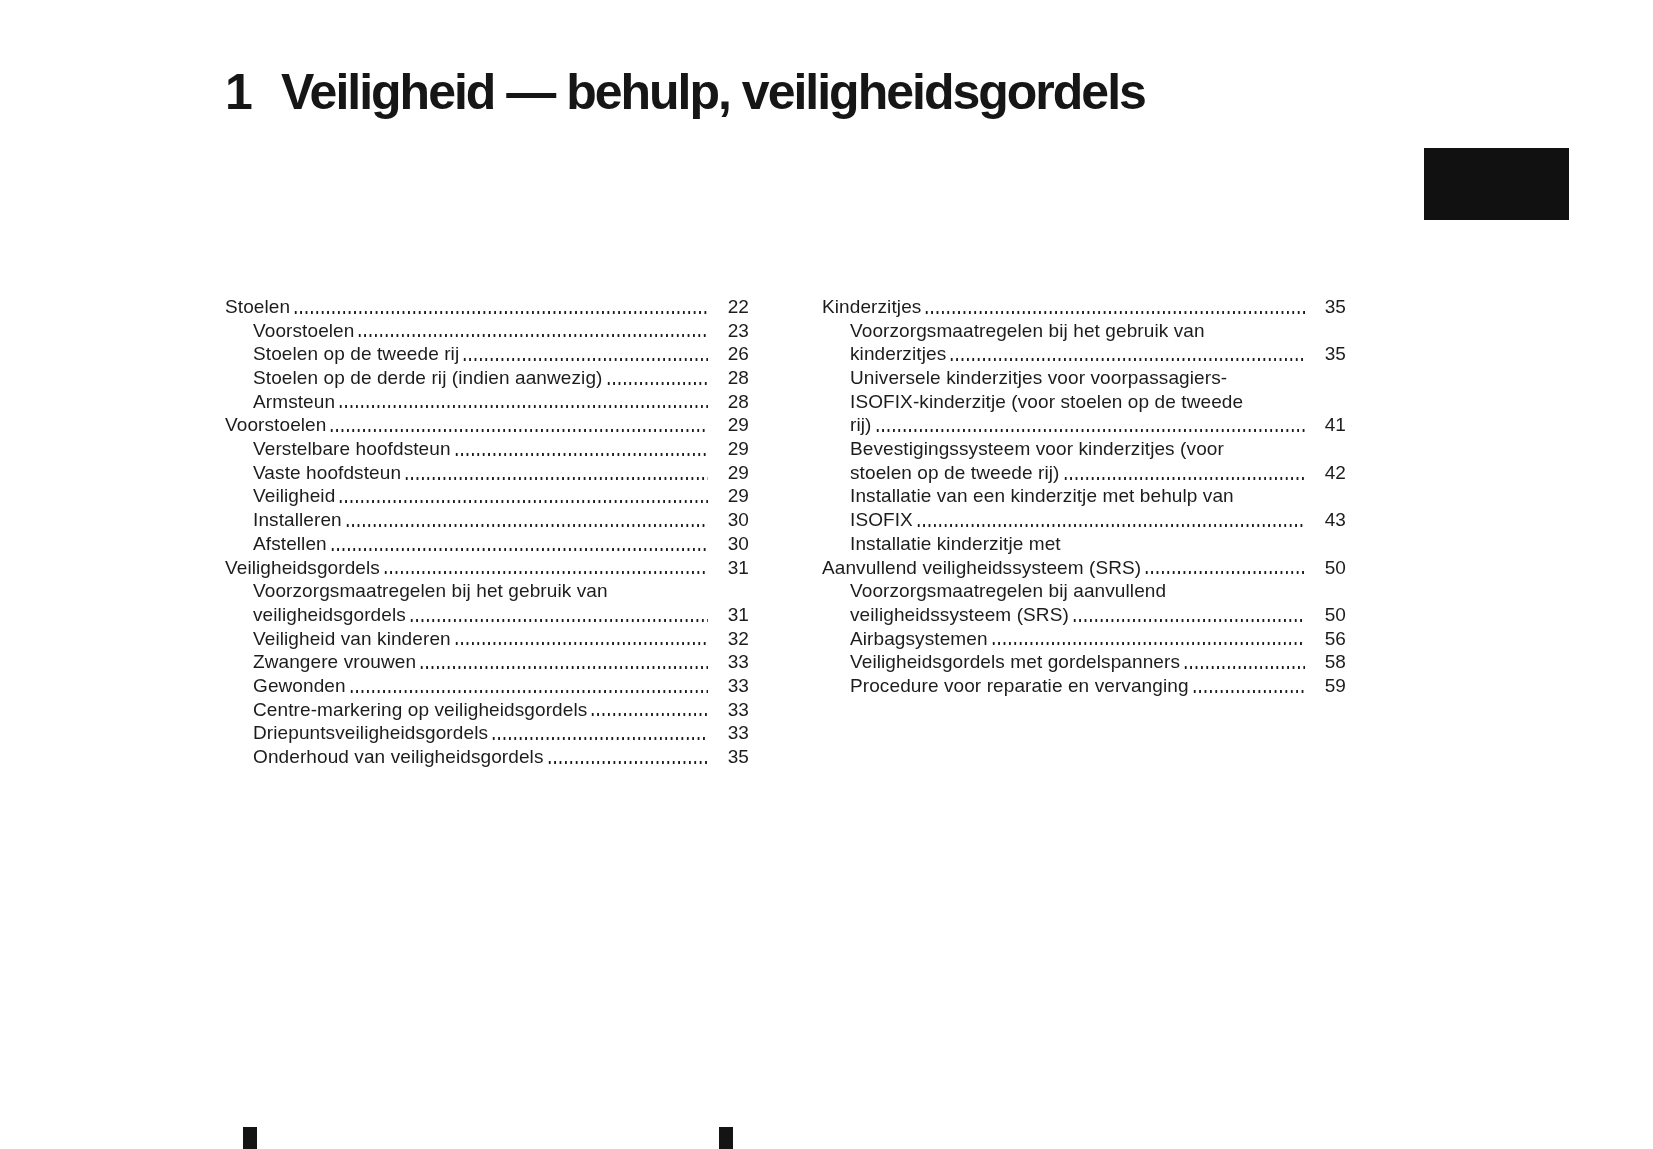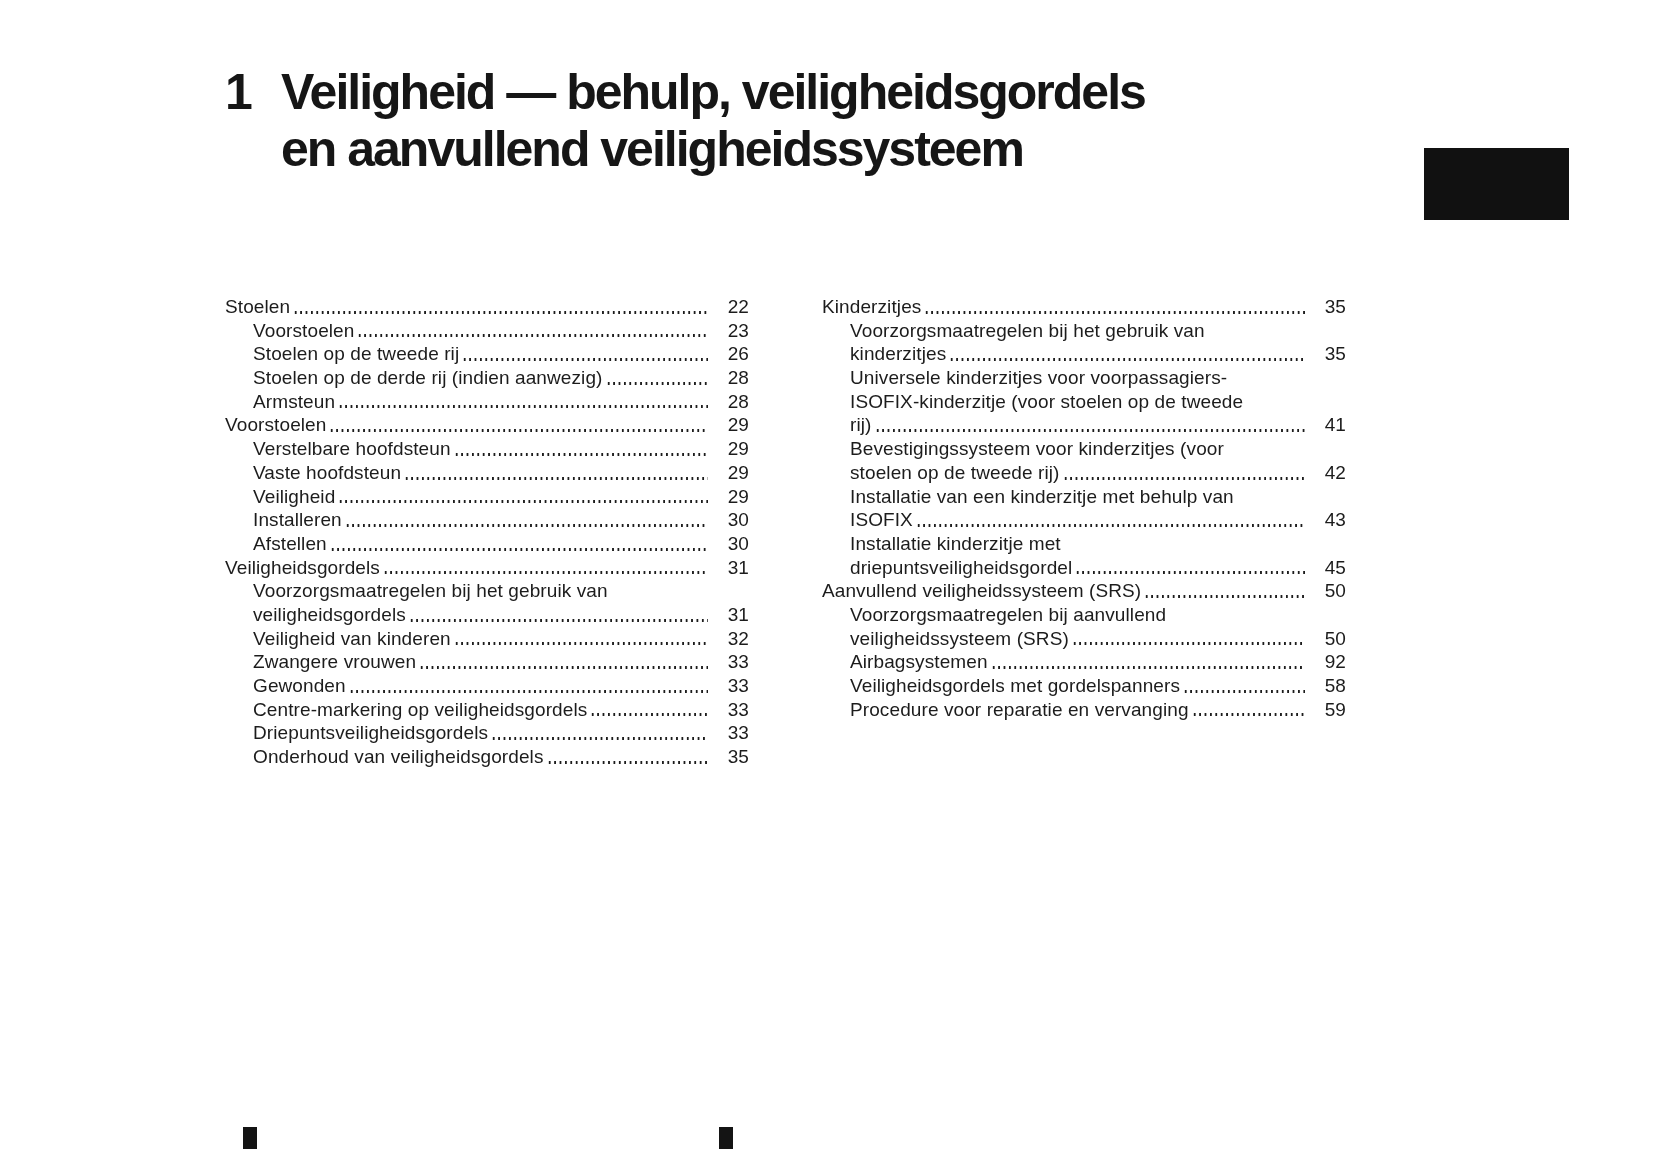--- a/index.html
+++ b/index.html
@@ -37,21 +37,21 @@
   .toc-col{
     position:absolute;top:295px;
     width:524px;
     font-size:19px;line-height:23.7px;
     letter-spacing:0.1px;
   }
   #toc-left{left:225px;}
   #toc-right{left:822px;}
 
   .toc-row{
-    display:flex;align-items:center;
+    display:flex;align-items:flex-end;
     height:23.7px;
     white-space:nowrap;
   }
   .toc-row.indent .toc-label{padding-left:28px;}
   .toc-label{flex:0 0 auto;}
   .toc-leader{
     flex:1 1 auto;min-width:10px;
     align-self:flex-end;
     height:5px;
     margin:0 7px 4px 3px;
@@ -76,21 +76,20 @@
 </style>
 </head>
 <body>
 
 <div id="page">
 
   <div id="chapter-title">
     <div id="chapter-number">1</div>
     <div class="title-lines">
       <div>Veiligheid — behulp, veiligheidsgordels</div>
-      <div>en aanvullend veiligheidssysteem</div>
     </div>
   </div>
 
   <div id="chapter-tab"></div>
 
   <div id="toc-left" class="toc-col">
       <div class="toc-row">
         <span class="toc-label">Stoelen</span>
         <span class="toc-leader"></span>
         <span class="toc-page">22</span>
@@ -227,42 +226,37 @@
         <span class="toc-label">Installatie van een kinderzitje met behulp van</span>
       </div>
       <div class="toc-row indent">
         <span class="toc-label">ISOFIX</span>
         <span class="toc-leader"></span>
         <span class="toc-page">43</span>
       </div>
       <div class="toc-row indent">
         <span class="toc-label">Installatie kinderzitje met</span>
       </div>
-      <div class="toc-row indent">
-        <span class="toc-label">driepuntsveiligheidsgordel</span>
-        <span class="toc-leader"></span>
-        <span class="toc-page">45</span>
-      </div>
       <div class="toc-row">
         <span class="toc-label">Aanvullend veiligheidssysteem (SRS)</span>
         <span class="toc-leader"></span>
         <span class="toc-page">50</span>
       </div>
       <div class="toc-row indent">
         <span class="toc-label">Voorzorgsmaatregelen bij aanvullend</span>
       </div>
       <div class="toc-row indent">
         <span class="toc-label">veiligheidssysteem (SRS)</span>
         <span class="toc-leader"></span>
         <span class="toc-page">50</span>
       </div>
       <div class="toc-row indent">
         <span class="toc-label">Airbagsystemen</span>
         <span class="toc-leader"></span>
-        <span class="toc-page">92</span>
+        <span class="toc-page">56</span>
       </div>
       <div class="toc-row indent">
         <span class="toc-label">Veiligheidsgordels met gordelspanners</span>
         <span class="toc-leader"></span>
         <span class="toc-page">58</span>
       </div>
       <div class="toc-row indent">
         <span class="toc-label">Procedure voor reparatie en vervanging</span>
         <span class="toc-leader"></span>
         <span class="toc-page">59</span>

